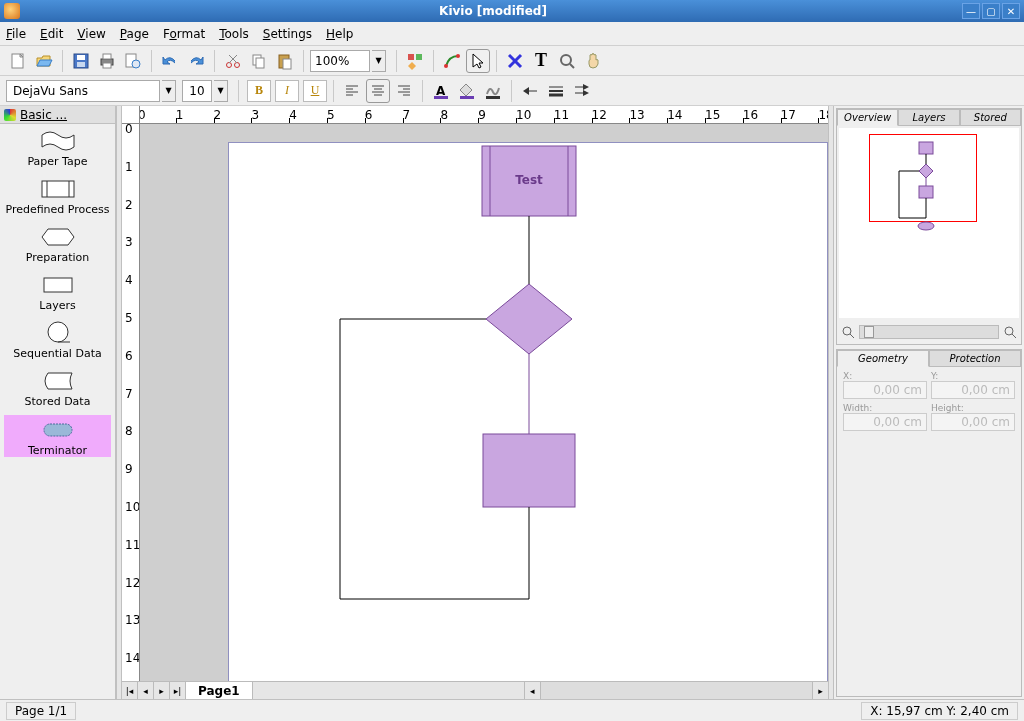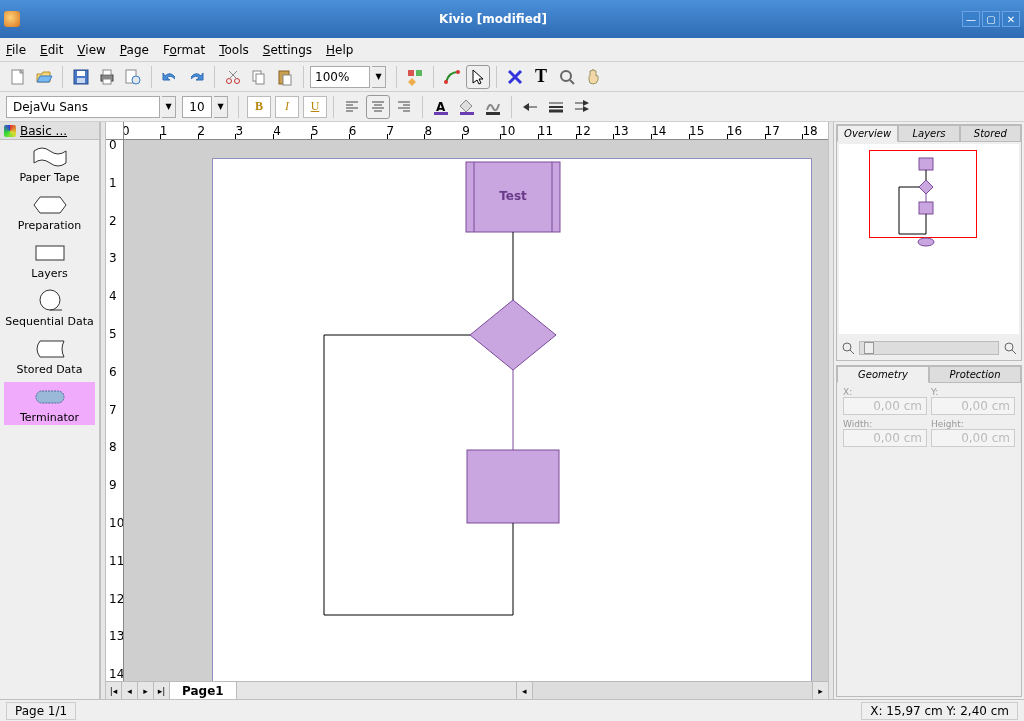--- a/index.html
+++ b/index.html
@@ -1,19 +1,19 @@
 <!DOCTYPE html>
 <html><head>
 <meta charset="utf-8">
 <style>
 * { margin: 0; padding: 0; box-sizing: border-box; font-family: "DejaVu Sans", sans-serif; font-size: 12px; }
 body { width: 1024px; height: 721px; overflow: hidden; background: #e6e6e6; display: flex; flex-direction: column; }
 
 
-.titlebar { height: 38px; background: linear-gradient(#4a90d9, #2e6bb3); display: flex; align-items: center; color: #fff; padding: 0 4px; }
+.titlebar { height: 22px; background: linear-gradient(#4a90d9, #2e6bb3); display: flex; align-items: center; color: #fff; padding: 0 4px; }
 .titlebar .icon { width: 16px; height: 16px; margin-right: 6px; background: radial-gradient(circle at 40% 40%, #ffd27a, #d8741b); border-radius: 3px; }
 .titlebar .title { flex: 1; text-align: center; font-weight: bold; color: #fff; }
 .titlebar .wbtn { width: 18px; height: 16px; border: 1px solid #6aa3e6; background: #3a7fc9; margin-left: 2px; display: flex; align-items: center; justify-content: center; color: #fff; font-size: 10px; }
 
 
 .menubar { height: 24px; background: #efefef; display: flex; align-items: center; padding: 0 6px; border-bottom: 1px solid #d0d0d0; gap: 14px; }
 .menubar span u { text-decoration: underline; }
 
 
 .toolbar { height: 30px; background: #efefef; display: flex; align-items: center; padding: 0 6px; border-bottom: 1px solid #d0d0d0; gap: 2px; }
@@ -24,21 +24,21 @@
 .fontsel { width: 154px; height: 22px; border: 1px solid #aaa; background: #fff; padding: 0 6px; display: flex; align-items: center; }
 .sizesel { width: 30px; height: 22px; border: 1px solid #aaa; background: #fff; padding: 0 4px; display: flex; align-items: center; justify-content: center; }
 .fmt { width: 24px; height: 22px; border: 1px solid #bbb; background: #fff; display: flex; align-items: center; justify-content: center; font-family: serif; margin-left: 2px; }
 
 svg { display: block; }
 
 
 .workarea { flex: 1; display: flex; min-height: 0; }
 
 
-.stencil { width: 100px; background: #efefef; border-right: 1px solid #c0c0c0; display: flex; flex-direction: column; }
+.stencil { width: 116px; background: #efefef; border-right: 1px solid #c0c0c0; display: flex; flex-direction: column; }
 .stencil-hdr { height: 18px; background: #e0e0e0; border-bottom: 1px solid #c0c0c0; display: flex; align-items: center; padding: 0 4px; gap: 4px; }
 .stencil-hdr .si { width: 12px; height: 12px; background: conic-gradient(#d33, #dd3, #3d3, #33d); border-radius: 2px; }
 .stencil-list { flex: 1; overflow: hidden; padding: 2px 4px; text-align: center; }
 .stencil-item { margin-bottom: 6px; }
 .stencil-item .shape { height: 30px; display: flex; align-items: center; justify-content: center; }
 .stencil-item .lbl { font-size: 11px; line-height: 1.1; word-wrap: break-word; }
 .stencil-item.sel { background: #f0abfc; }
 
 
 .splitter { width: 6px; background: #e6e6e6; border-left: 1px solid #c0c0c0; border-right: 1px solid #c0c0c0; }
@@ -306,20 +306,30 @@
       <span style="text-decoration:underline;">Basic ...</span>
     </div>
     <div class="stencil-list">
       <div class="stencil-item">
         <div class="shape">
             <svg width="40" height="24">
               <path d="M4 6 Q12 0 20 6 Q28 12 36 6 L36 18 Q28 24 20 18 Q12 12 4 18 Z" fill="#fff" stroke="#333"></path>
             </svg>
           </div>
         <div class="lbl">Paper Tape</div>
+      </div>
+      <div class="stencil-item">
+        <div class="shape">
+            <svg width="40" height="24">
+              <rect x="4" y="4" width="32" height="16" fill="#fff" stroke="#333"></rect>
+              <line x1="9" y1="4" x2="9" y2="20" stroke="#333"></line>
+              <line x1="31" y1="4" x2="31" y2="20" stroke="#333"></line>
+            </svg>
+          </div>
+        <div class="lbl">Predefined Process</div>
       </div>
       <div class="stencil-item">
         <div class="shape">
             <svg width="40" height="24">
               <polygon points="10,4 30,4 36,12 30,20 10,20 4,12" fill="#fff" stroke="#333"></polygon>
             </svg>
           </div>
         <div class="lbl">Preparation</div>
       </div>
       <div class="stencil-item">

